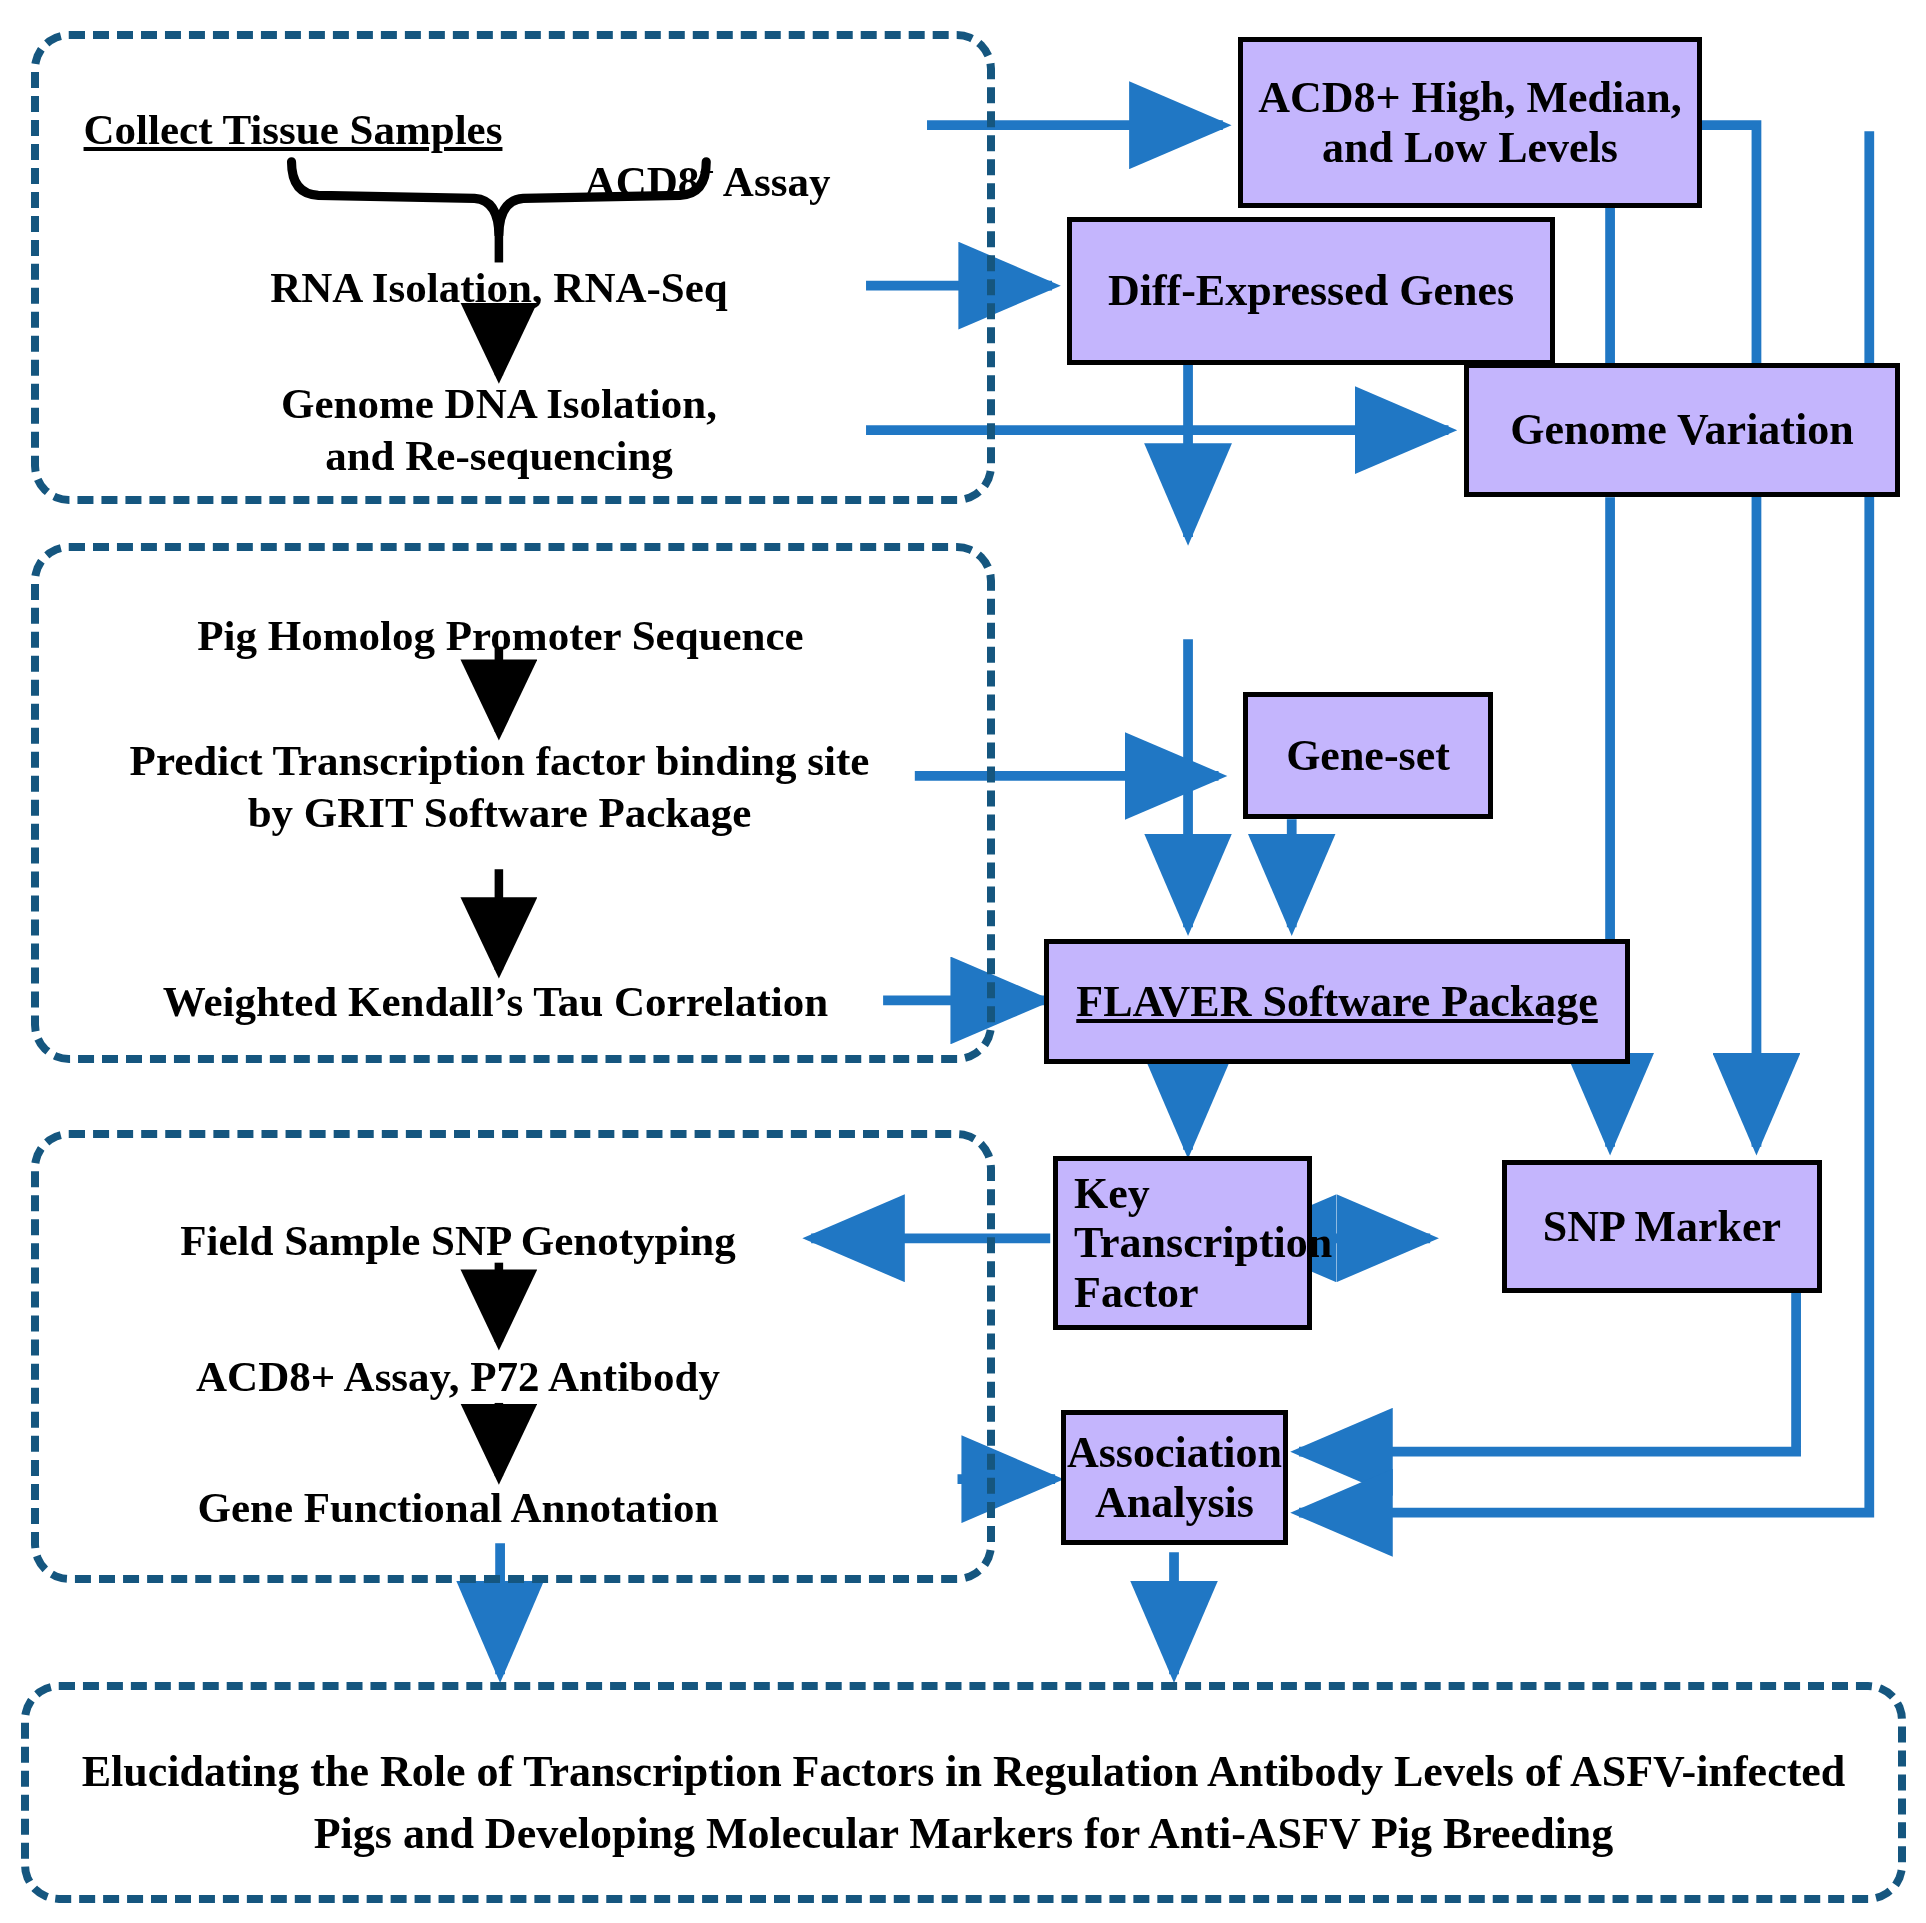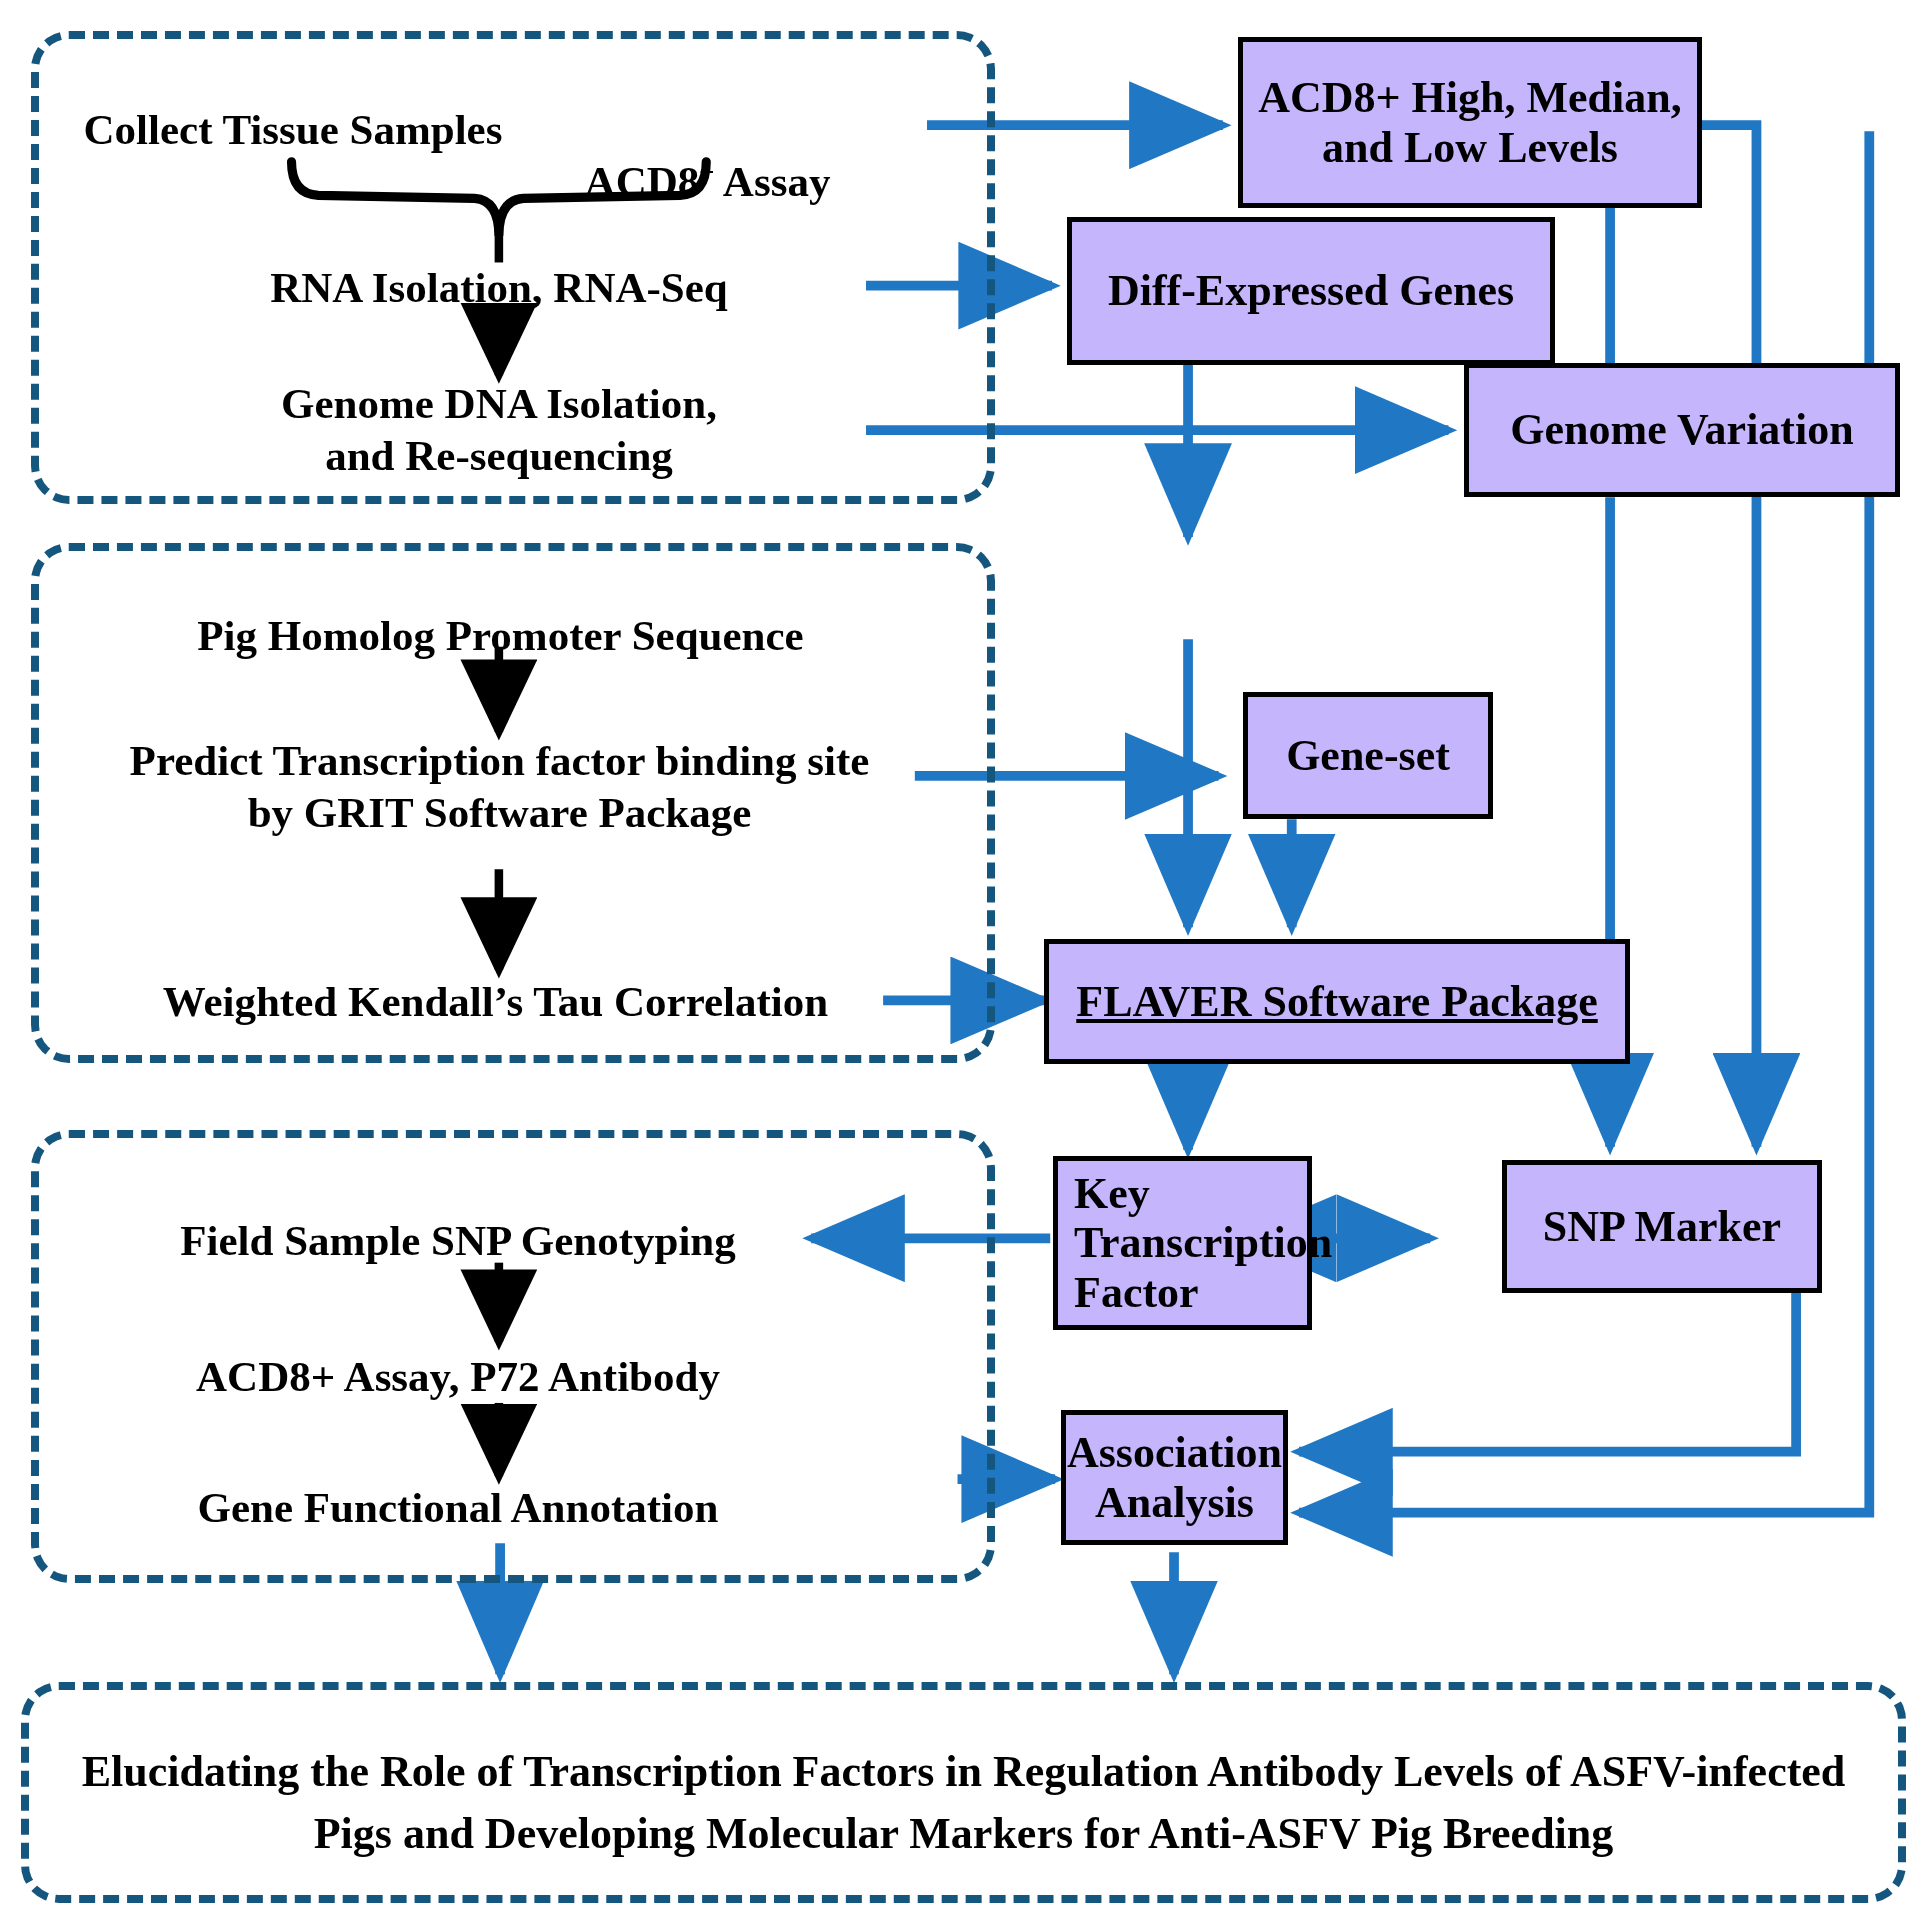--- a/index.html
+++ b/index.html
@@ -128,21 +128,21 @@
     <g stroke="#000000" stroke-width="15" fill="none" stroke-linecap="round">
       <path d="M478,265 Q478,318 522,320 L778,325 Q818,328 818,386 Q818,328 858,325 L1115,320 Q1158,318 1158,265"></path>
     </g>
   </svg>
 
   <div class="group-box" style="left:30.5px;top:30.5px;width:964px;height:473px;"></div>
   <div class="group-box" style="left:30.5px;top:543px;width:964px;height:520px;"></div>
   <div class="group-box" style="left:30.5px;top:1130px;width:964px;height:453px;"></div>
   <div class="group-box" style="left:21.3px;top:1682px;width:1885px;height:221px;"></div>
 
-  <div class="free-text t-70" style="left:61px;top:104px;width:464px;">Collect Tissue Samples</div>
+  <div class="free-text t-70" style="left:61px;top:104px;width:464px;text-decoration:underline;">Collect Tissue Samples</div>
 
   <div class="free-text t-70" style="left:549px;top:104px;width:317px;">
     <span>ACD8</span><sup>+</sup><span> Assay</span>
   </div>
 
   <div class="free-text t-70" style="left:194px;top:262px;width:610px;">RNA Isolation, RNA-Seq</div>
 
   <div class="free-text t-70" style="left:194px;top:378px;width:610px;">Genome DNA Isolation,
 and Re-sequencing</div>
 

